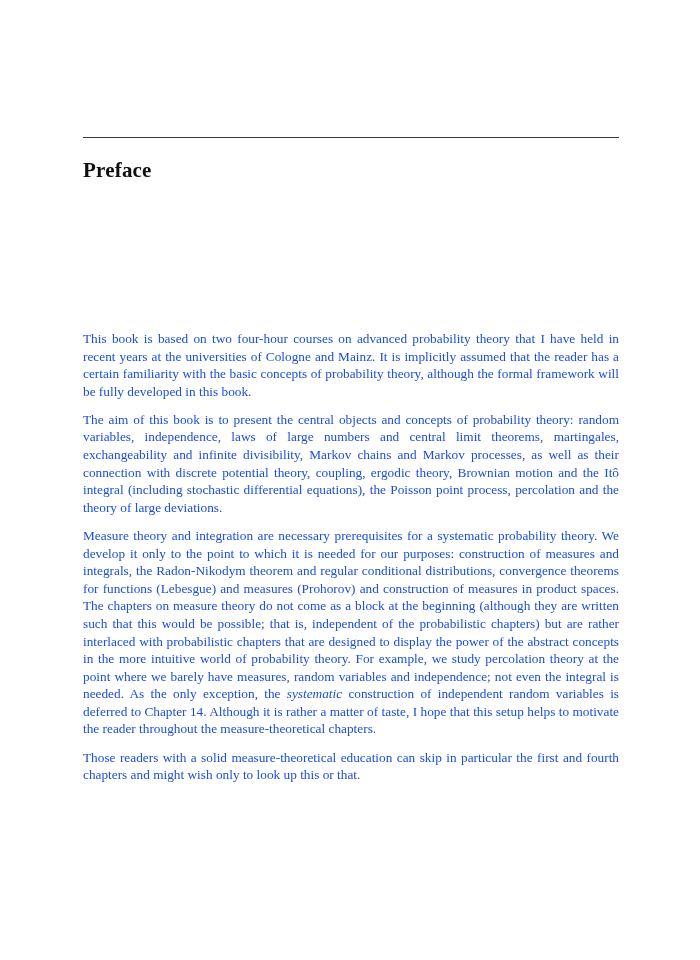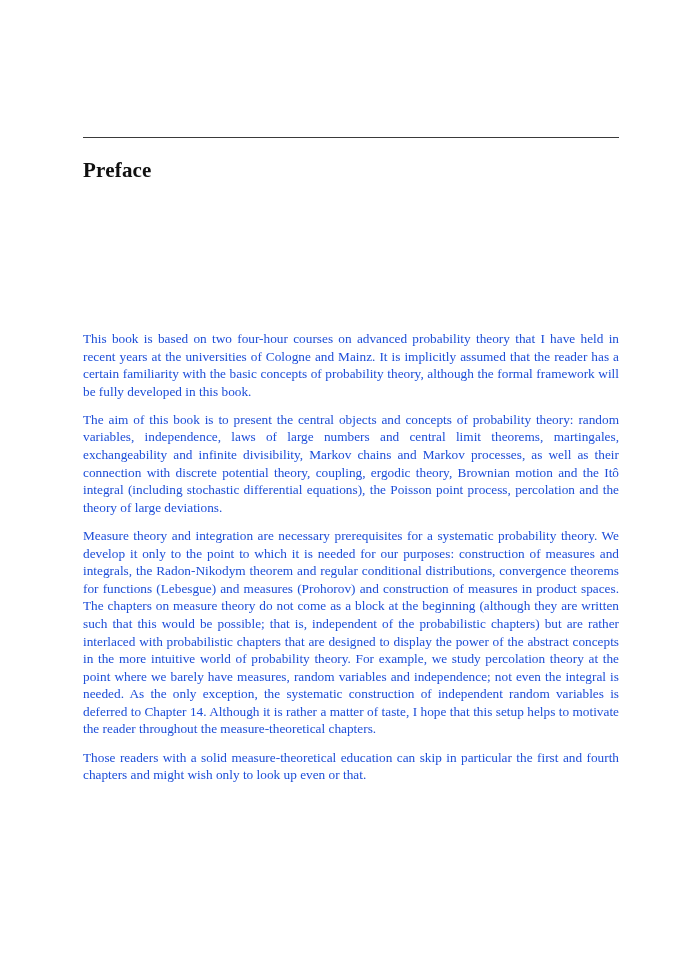--- a/index.html
+++ b/index.html
@@ -65,36 +65,37 @@
     text-justify: inter-word;
     hyphens: manual;
     color: #1d4ed8;
   }
 
   .body-text p:last-child {
     margin-bottom: 0;
   }
 
   .it {
+    font-style: italic;
   }
 </style>
 </head>
 <body>
 
 <div class="page">
 
   <div class="title-rule"></div>
 
   <h1 class="chapter-title">Preface</h1>
 
   <div class="body-text">
 
     <p>This book is based on two four-hour courses on advanced probability theory that I have held in recent years at the universities of Cologne and Mainz. It is implicitly assumed that the reader has a certain familiarity with the basic concepts of probability theory, although the formal framework will be fully developed in this book.</p>
 
     <p>The aim of this book is to present the central objects and concepts of probability theory: random variables, independence, laws of large numbers and central limit theorems, martingales, exchangeability and infinite divisibility, Markov chains and Markov processes, as well as their connection with discrete potential theory, coupling, ergodic theory, Brownian motion and the Itô integral (including stochastic differential equations), the Poisson point process, percolation and the theory of large deviations.</p>
 
     <p><span>Measure theory and integration are necessary prerequisites for a systematic probability theory. We develop it only to the point to which it is needed for our purposes: construction of measures and integrals, the Radon-Nikodym theorem and regular conditional distributions, convergence theorems for functions (Lebesgue) and measures (Prohorov) and construction of measures in product spaces. The chapters on measure theory do not come as a block at the beginning (although they are written such that this would be possible; that is, independent of the probabilistic chapters) but are rather interlaced with probabilistic chapters that are designed to display the power of the abstract concepts in the more intuitive world of probability theory. For example, we study percolation theory at the point where we barely have measures, random variables and independence; not even the integral is needed. As the only exception, the </span><span class="it">systematic</span><span> construction of independent random variables is deferred to Chapter 14. Although it is rather a matter of taste, I hope that this setup helps to motivate the reader throughout the measure-theoretical chapters.</span></p>
 
-    <p>Those readers with a solid measure-theoretical education can skip in particular the first and fourth chapters and might wish only to look up even or that.</p>
+    <p>Those readers with a solid measure-theoretical education can skip in particular the first and fourth chapters and might wish only to look up this or that.</p>
 
   </div>
 
 </div>
 
 </body></html>

